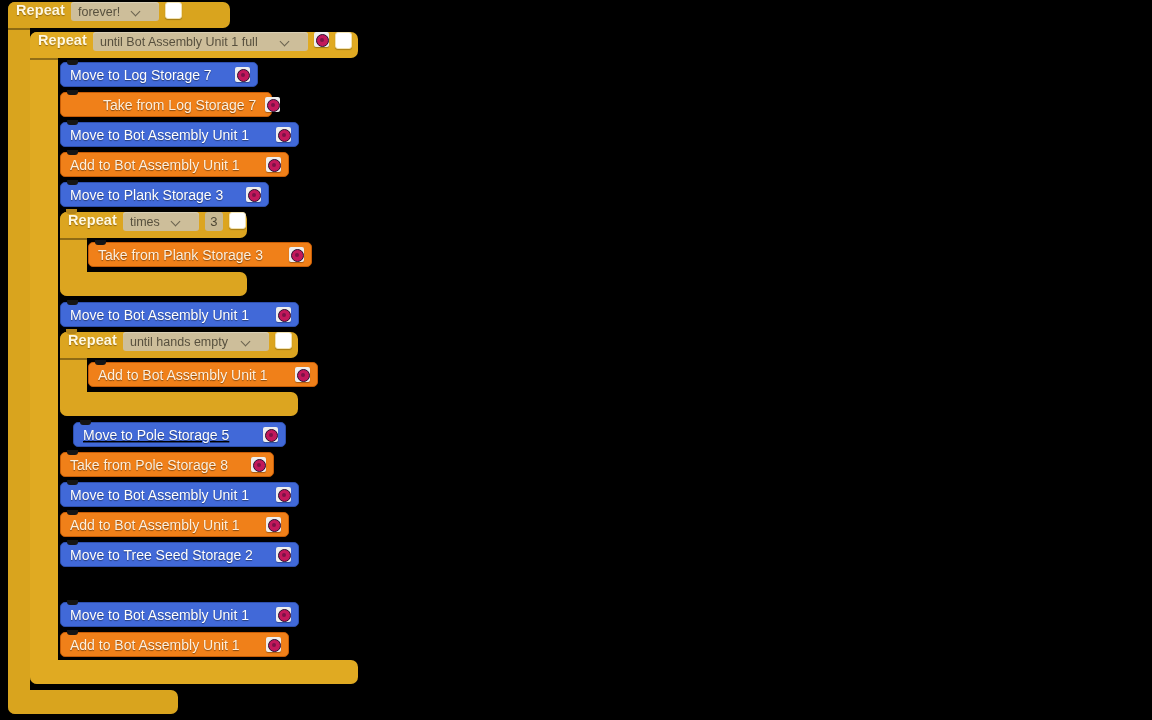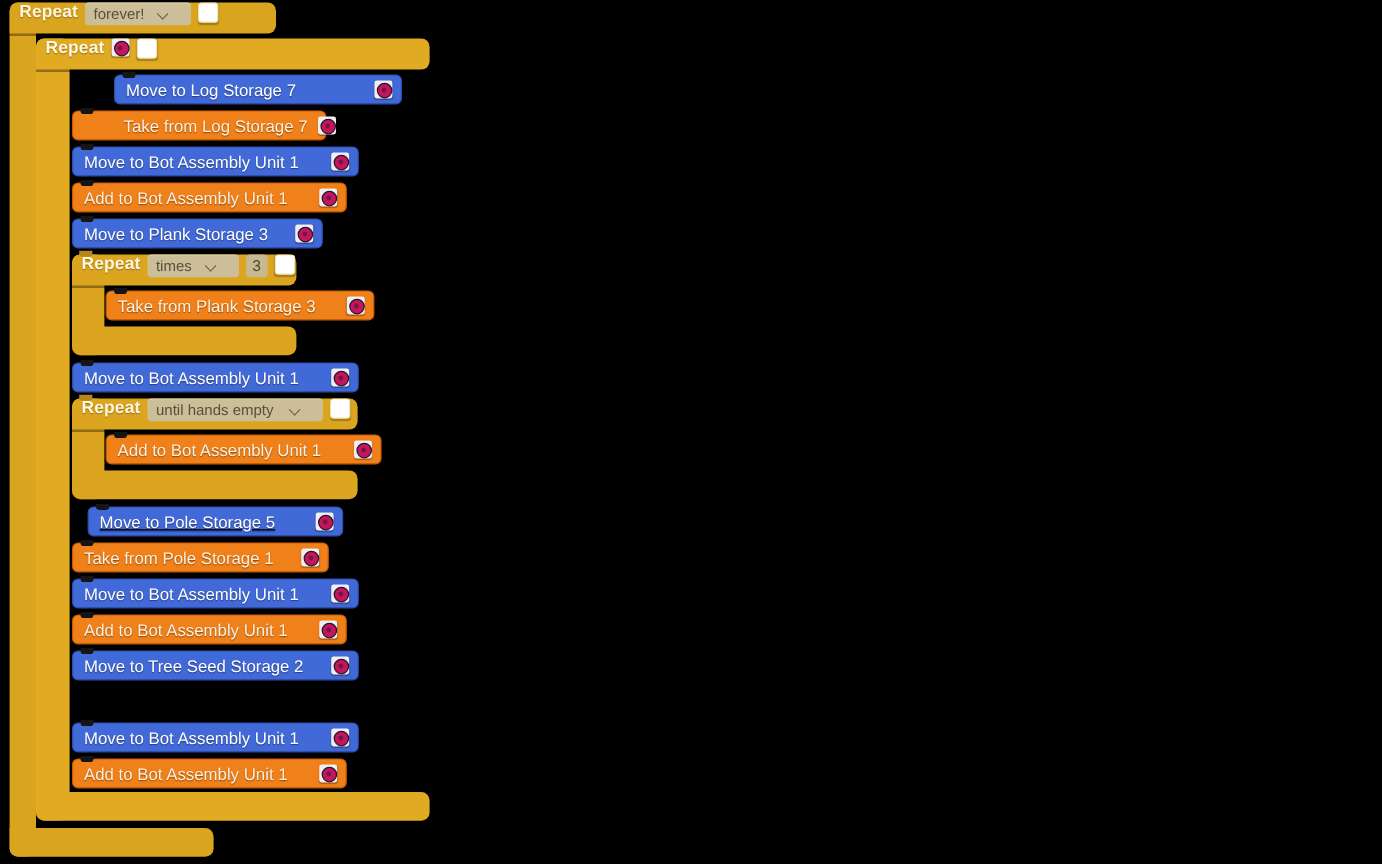--- a/index.html
+++ b/index.html
@@ -186,27 +186,31 @@
       <span class="whitebox"></span>
     </div>
   </div>
 
   <div class="cblock lvl0" style="left:8px; top:690px; width:170px; height:24px; border-radius:0 7px 7px 7px;"></div>
 
   <div class="cblock lvl1" style="left:30px; top:32px; width:28px; height:652px;"></div>
   <div class="cblock lvl1" style="left:30px; top:32px; width:328px; height:26px; border-radius:7px 7px 7px 0;">
     <div class="chead" style="width:328px;">
       <span class="repeat-word">Repeat</span>
+      <span class="dropdown" style="flex:1 1 auto;">
+        <span class="dd-label">until Bot Assembly Unit 1 full</span>
+        <span class="dd-caret"></span>
+      </span>
       <span class="target-icon"></span>
       <span class="whitebox"></span>
     </div>
   </div>
   <div class="cblock lvl1" style="left:30px; top:660px; width:328px; height:24px; border-radius:0 7px 7px 7px;"></div>
 
-  <div class="stmt move" style="left:60px; top:62px; width:240px;margin-left:35px;">
+  <div class="stmt move" style="left:60px; top:62px; width:198px;">
     <span class="notch"></span>
     <span class="lbl">Move to Log Storage 7</span>
     <span class="target-icon" style="margin-left:auto;"></span>
   </div>
 
   <div class="stmt act" style="left:60px; top:92px; width:212px;padding-left:42px;">
     <span class="notch"></span>
     <span class="lbl">Take from Log Storage 7</span>
     <span class="target-icon" style="margin-left:auto;"></span>
   </div>
@@ -277,21 +281,21 @@
   </div>
 
   <div class="stmt move" style="left:73px; top:422px; width:213px;text-decoration:underline;">
     <span class="notch"></span>
     <span class="lbl">Move to Pole Storage 5</span>
     <span class="target-icon" style="margin-left:auto;"></span>
   </div>
 
   <div class="stmt act" style="left:60px; top:452px; width:214px;">
     <span class="notch"></span>
-    <span class="lbl">Take from Pole Storage 1</span>
+    <span class="lbl">Take from Pole Storage 8</span>
     <span class="target-icon" style="margin-left:auto;"></span>
   </div>
 
   <div class="stmt move" style="left:60px; top:482px; width:239px;">
     <span class="notch"></span>
     <span class="lbl">Move to Bot Assembly Unit 1</span>
     <span class="target-icon" style="margin-left:auto;"></span>
   </div>
 
   <div class="stmt act" style="left:60px; top:512px; width:229px;">

